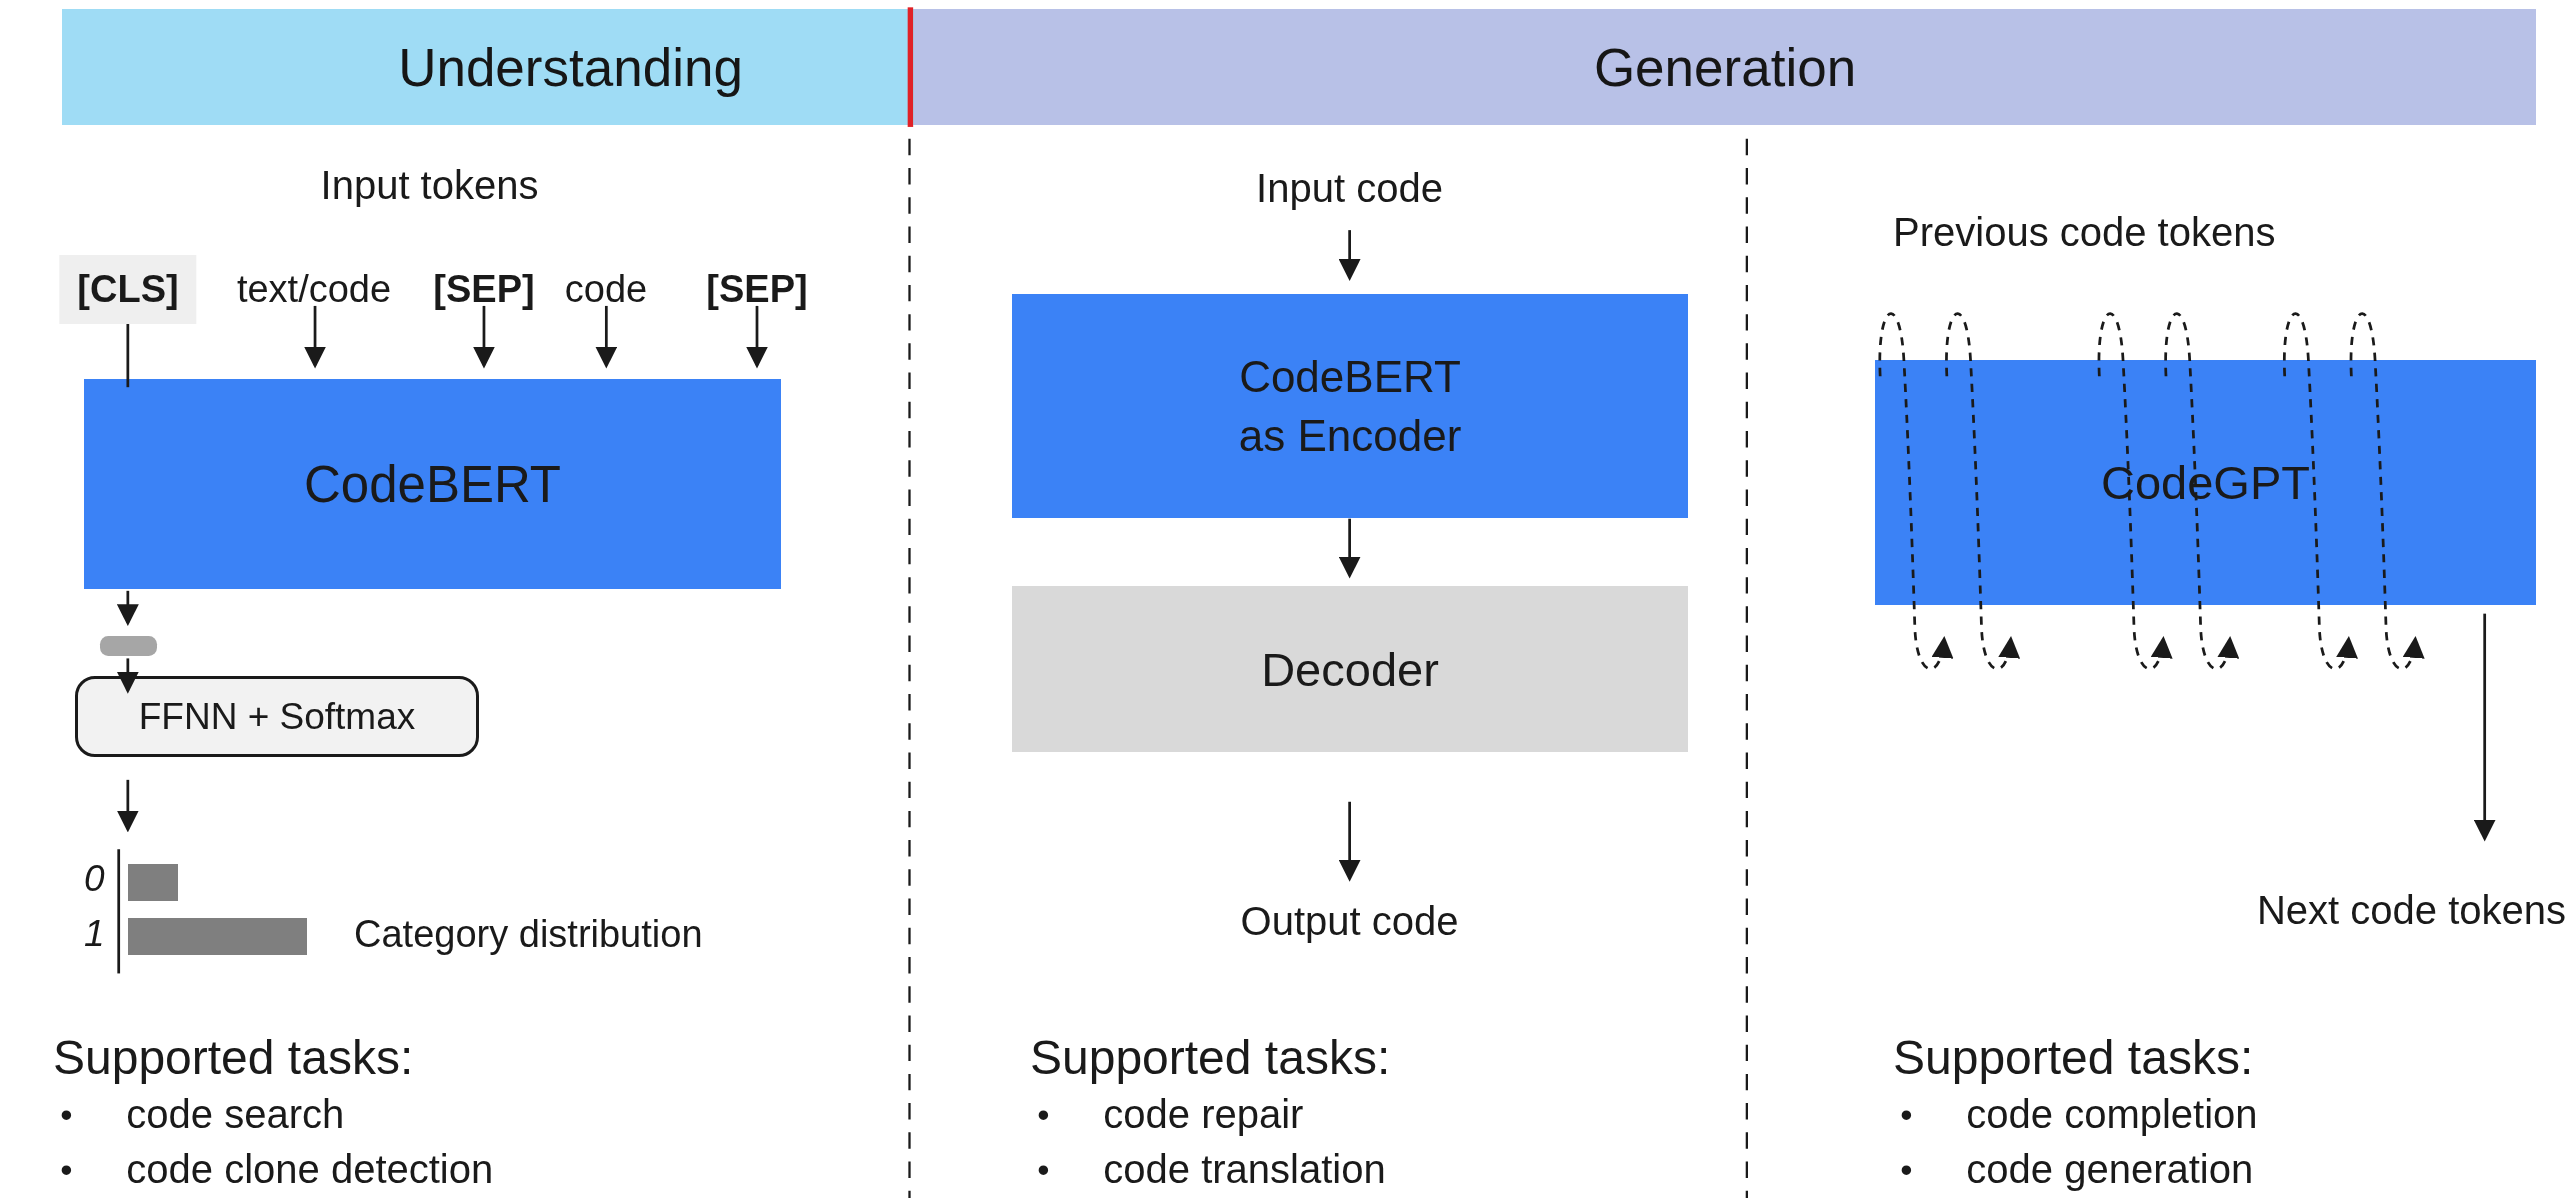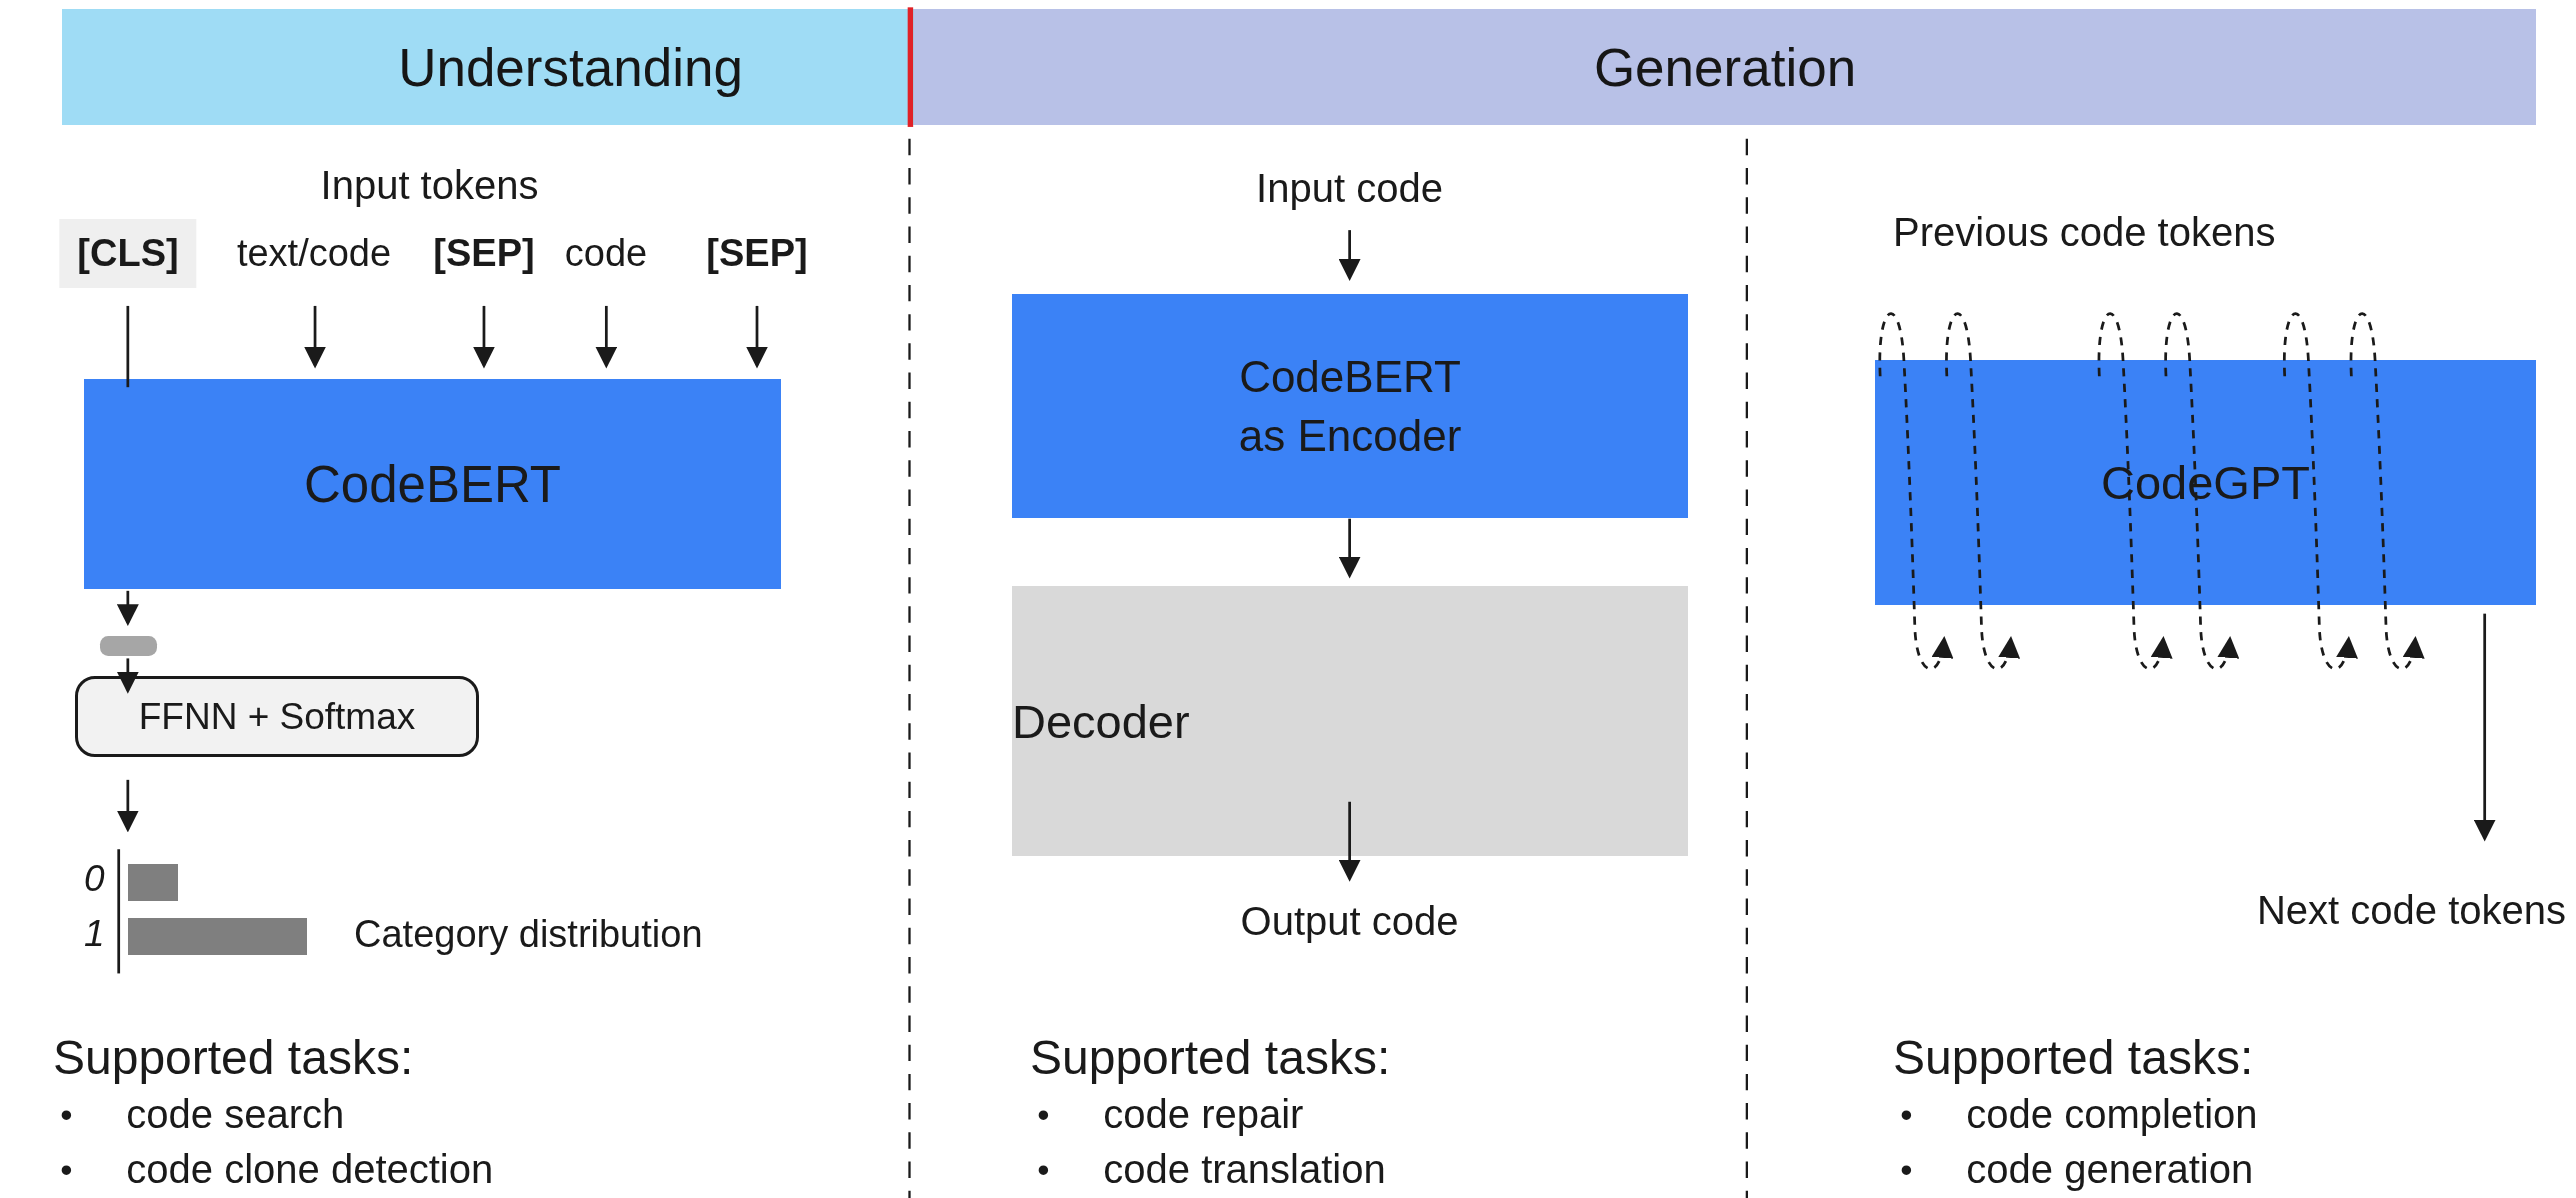--- a/index.html
+++ b/index.html
@@ -11,30 +11,30 @@
   .abs{position:absolute;}
   
   .hdr{display:flex;align-items:center;justify-content:center;
        font-size:53px;color:#161616;}
   #hdr-understanding{left:62px;top:9px;width:1017px;height:116px;background:#9fdcf5;}
   #hdr-generation{left:914px;top:9px;width:1622px;height:116px;background:#b8c1e7;}
   
   .lbl{font-size:40px;white-space:nowrap;color:#1a1a1a;}
   .center{text-align:center;}
   
-  .tok{font-size:38px;white-space:nowrap;transform:translateX(-50%);}
+  .tok{font-size:38px;white-space:nowrap;transform:translateX(-50%);margin-top:36px;}
   .tok.bold{font-weight:bold;}
   .tok.hl{background:#efefef;padding:12.8px 18px;}
   
   .mintbox{background:#3b82f6;display:flex;flex-direction:column;
            align-items:center;justify-content:center;}
   #codebert-box{left:84px;top:379px;width:697px;height:210px;font-size:51px;}
   #encoder-box{left:1012px;top:294px;width:676px;height:224px;font-size:44px;line-height:1.35;}
-  #decoder-box{left:1012px;top:586px;width:676px;height:270px;background:#d9d9d9;
-               display:flex;align-items:center;font-size:47px;}
+  #decoder-box{left:1012px;top:586px;width:676px;height:166px;background:#d9d9d9;
+               display:flex;align-items:center;justify-content:center;font-size:47px;}
   #codegpt-box{left:1875px;top:360px;width:661px;height:245px;font-size:47px;}
   #connector-bar{left:100px;top:636px;width:57px;height:20px;background:#a6a6a6;border-radius:8.2px;}
   #ffnn-box{left:75px;top:676px;width:398px;height:75px;background:#f2f2f2;
             border:3.7px solid #1a1a1a;border-radius:20px;
             display:flex;align-items:center;justify-content:center;font-size:37px;}
   
   .cat-label{font-size:37px;font-style:italic;}
   .cat-bar{background:#7f7f7f;height:37px;}
   
   .tasks-title{font-size:48px;white-space:nowrap;}

